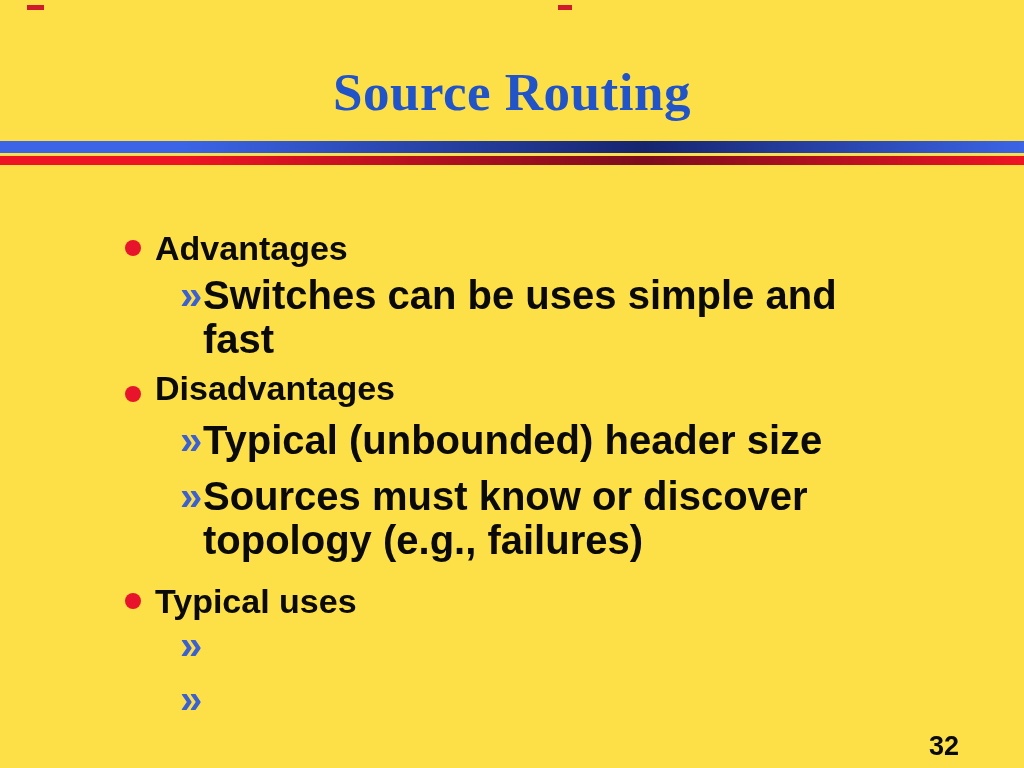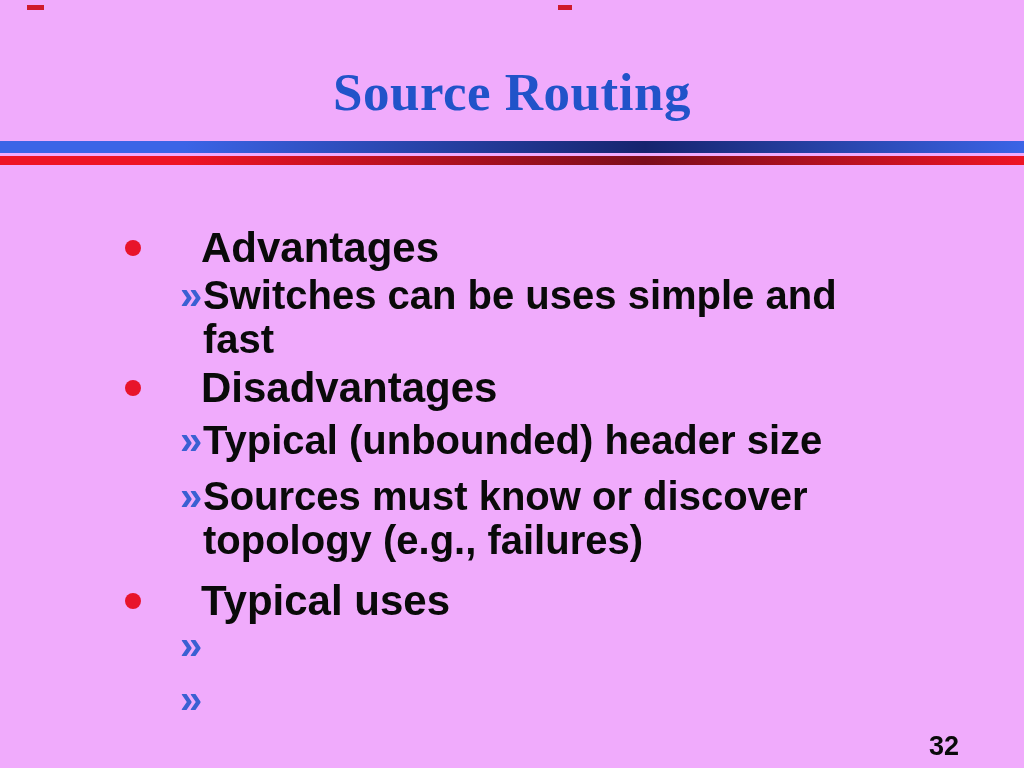--- a/index.html
+++ b/index.html
@@ -1,20 +1,20 @@
 <!DOCTYPE html>
 <html style="--title-blue: #2153c9; --text-black: #0a0a0a; --bullet-red: #e8142b; --guillemet-blue: #3a60d2; --bar-blue-bright: #3b64e6; --bar-blue-dark: #16246e; --bar-red-bright: #ee1424; --bar-red-dark: #7c0d1c;"><head>
 <meta charset="utf-8">
 <style>
   html, body { margin: 0; padding: 0; background: #ffffff; }
   .slide {
     position: relative;
     width: 1024px;
     height: 768px;
-    background: #f0abfc;
+    background: #fde047;
     overflow: hidden;
     font-family: "Liberation Sans", sans-serif;
   }
 
   
   .tick { position: absolute; height: 5px; background: #cf1b2b; }
   .tick.left  { left: 27px;  top: 5px; width: 17px; }
   .tick.right { left: 558px; top: 5px; width: 14px; }
 
   
@@ -55,38 +55,38 @@
     position: absolute;
     left: 125px; top: 228px;
     width: 735px;
     color: var(--text-black, #0a0a0a);
     font-weight: bold;
   }
   .bi { display: flex; align-items: flex-start; }
   .bi .marker { flex: none; display: inline-block; }
   .bi .txt { flex: 1 1 auto; }
 
-  .l1 { font-size: 42px; line-height: 40px; gap: 46px; }
+  .l1 { font-size: 34px; line-height: 40px; }
   .l1 .marker {
     width: 16px; height: 16px;
     border-radius: 50%;
     background: var(--bullet-red, #e8142b);
     margin: 12px 14px 0 0;
   }
 
   .l2 { font-size: 40px; line-height: 44px; padding-left: 55px; }
   .l2 .marker {
     width: 23px;
     color: var(--guillemet-blue, #3a60d2);
   }
 
   
   #bullet-list .bi:nth-child(1) { margin-top: 0; }
   #bullet-list .bi:nth-child(2) { margin-top: 5px; }
-  #bullet-list .bi:nth-child(3) { margin-top: 7px; }
+  #bullet-list .bi:nth-child(3) { margin-top: 7px; align-items: center; }
   #bullet-list .bi:nth-child(4) { margin-top: 10px; }
   #bullet-list .bi:nth-child(5) { margin-top: 12px; }
   #bullet-list .bi:nth-child(6) { margin-top: 19px; }
   #bullet-list .bi:nth-child(7) { margin-top: 2px; }
   #bullet-list .bi:nth-child(8) { margin-top: 10px; }
 
   
   .page-number {
     position: absolute;
     left: 929px; top: 733px;

